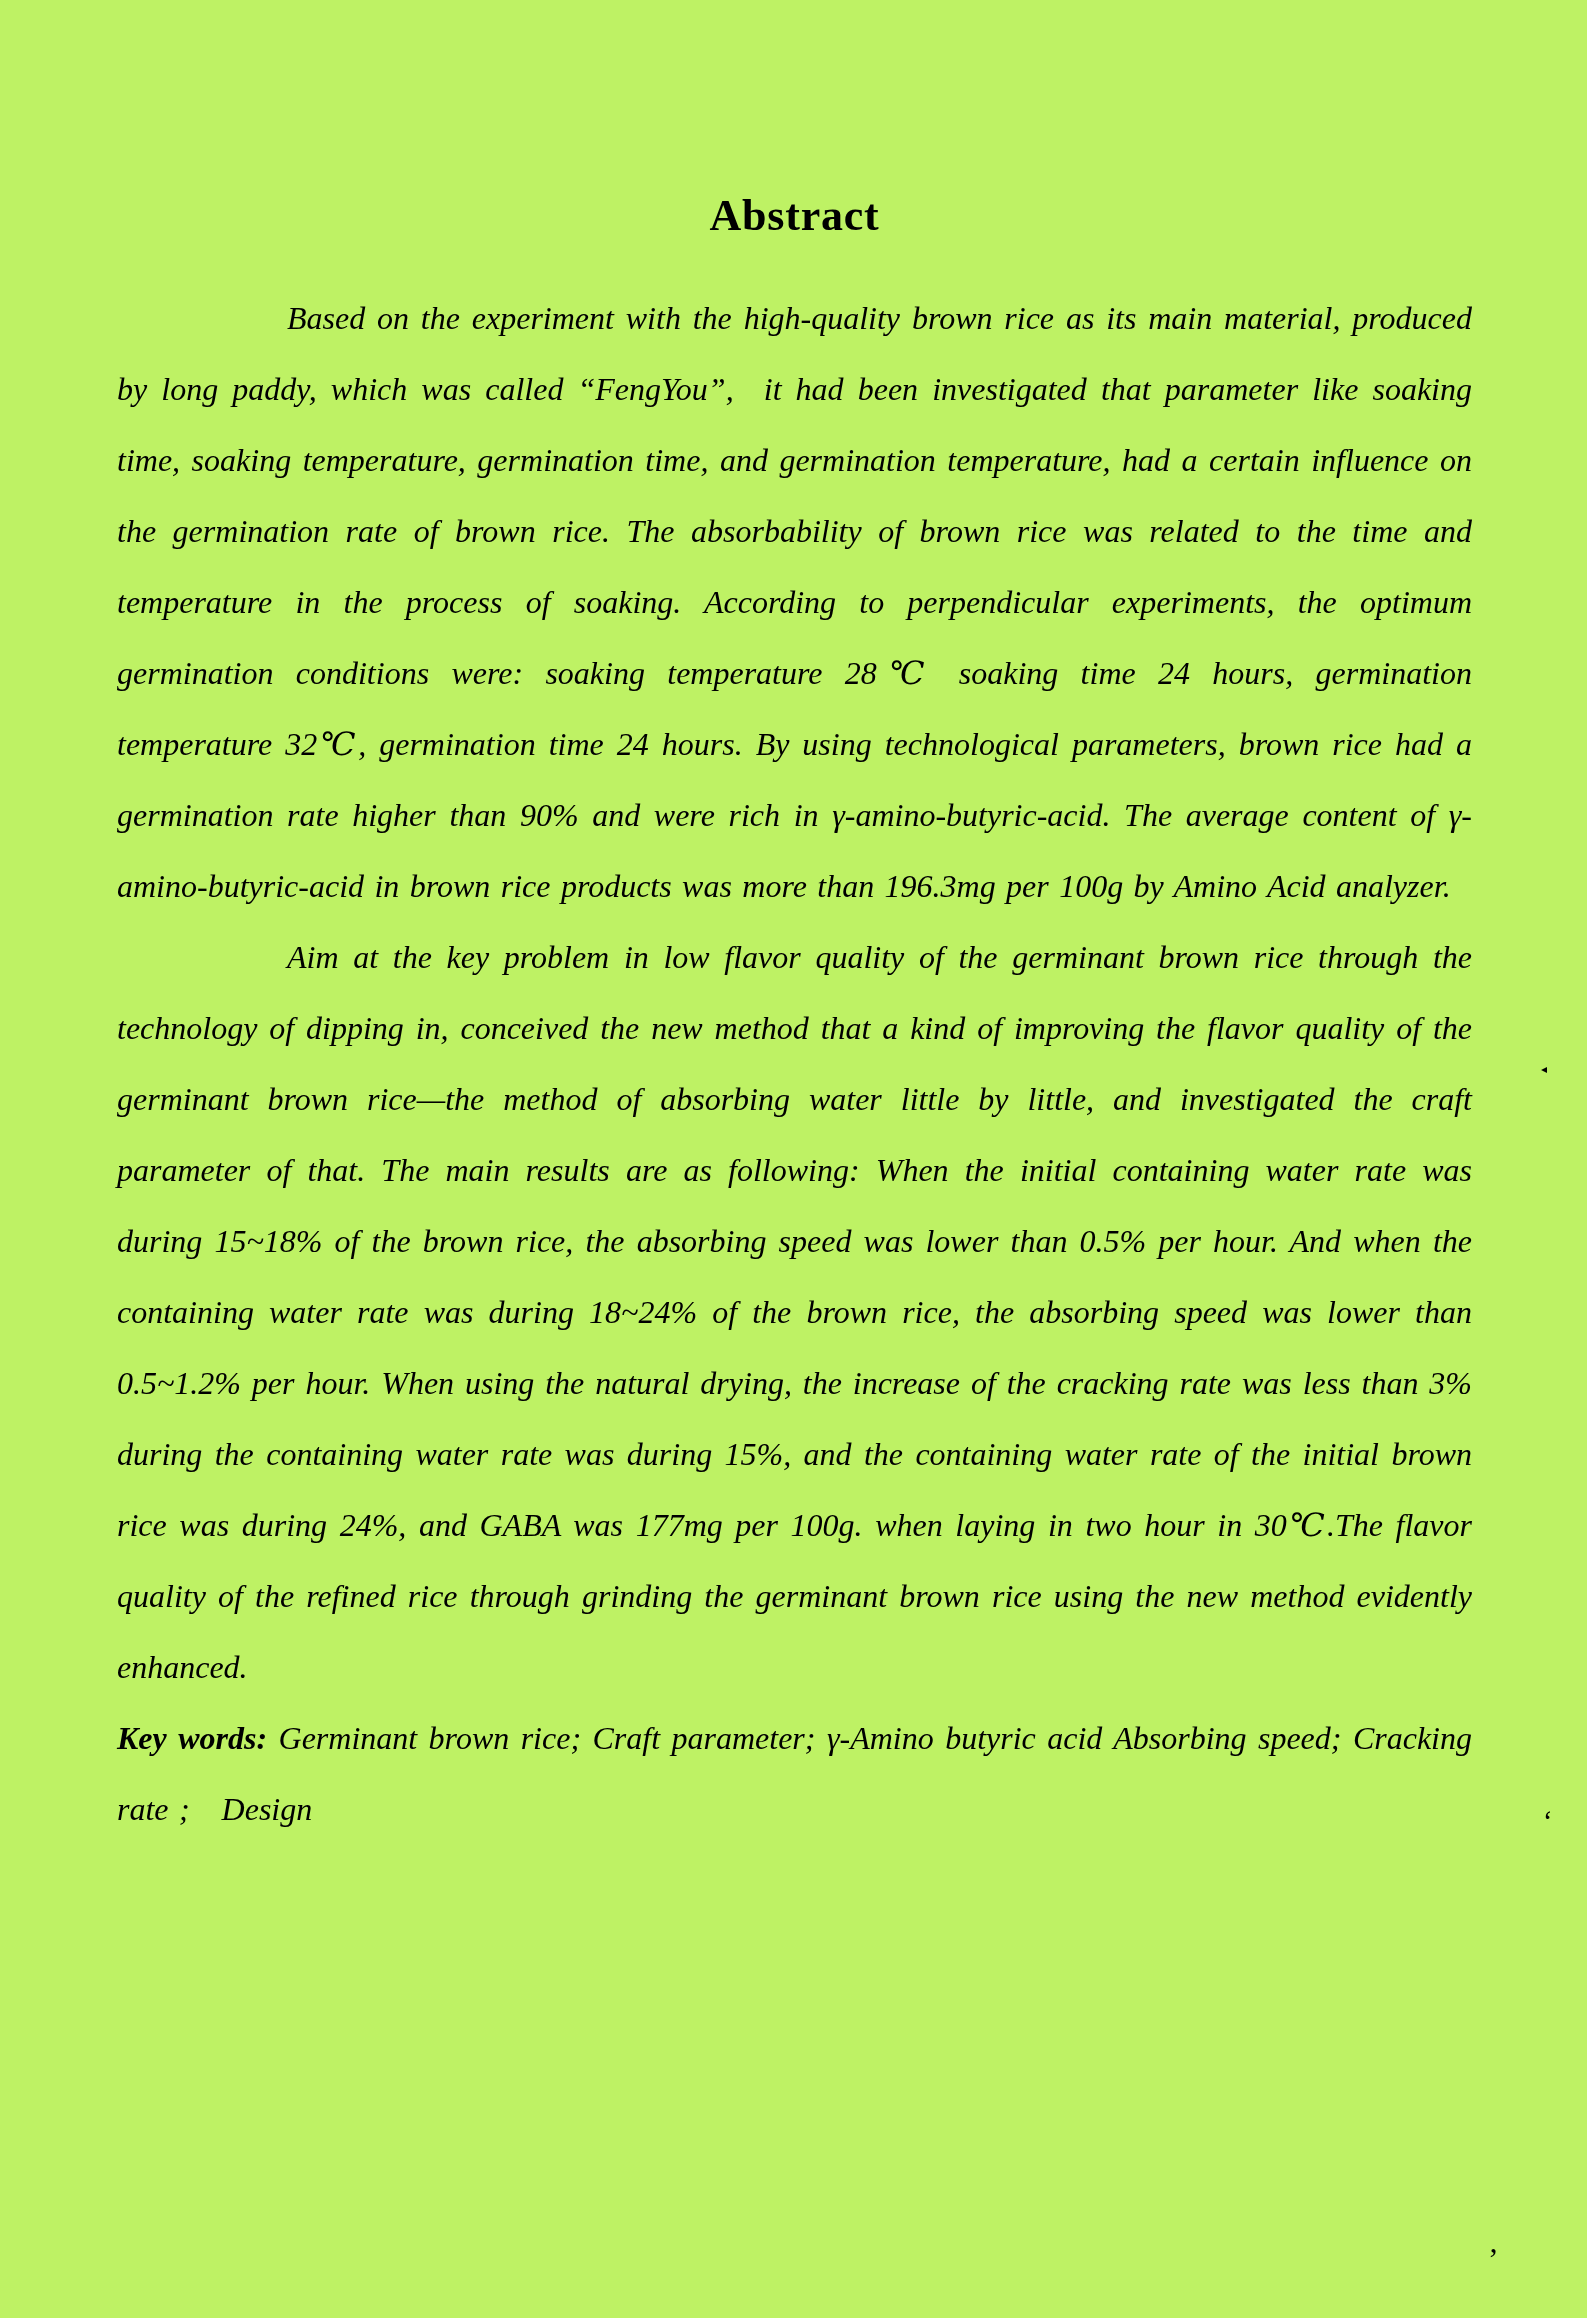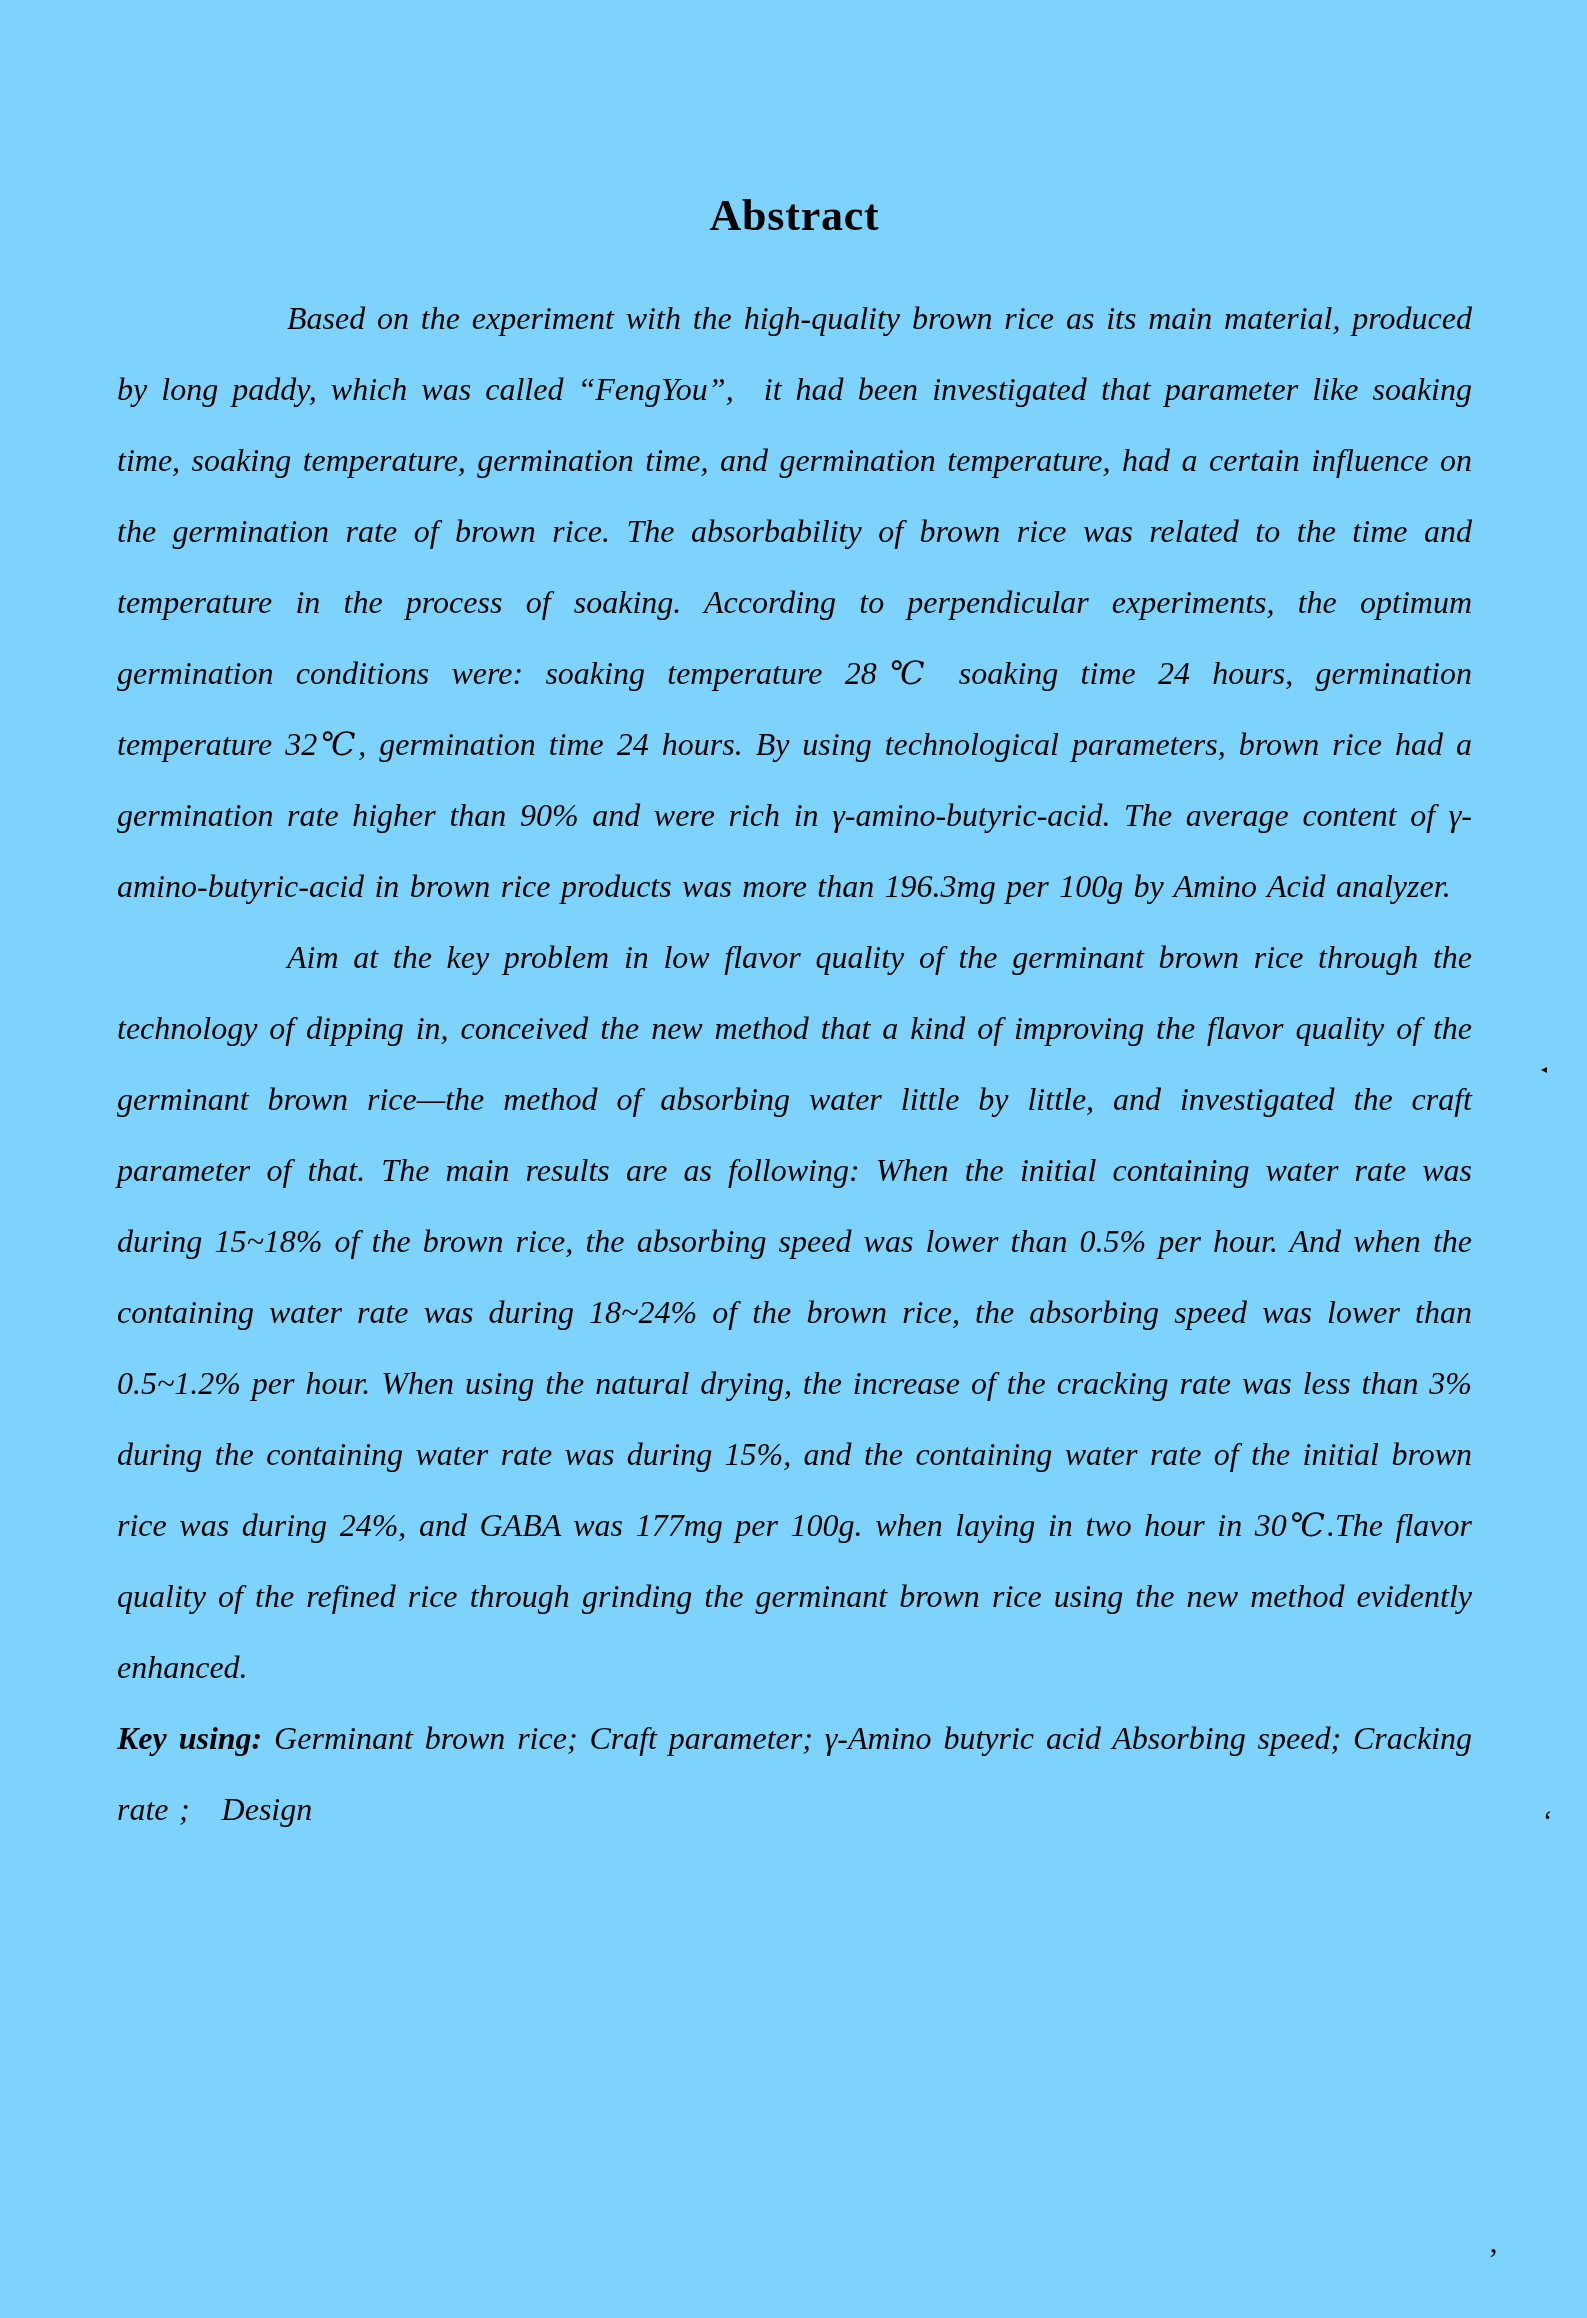--- a/index.html
+++ b/index.html
@@ -5,21 +5,21 @@
   html, body {
     margin: 0;
     padding: 0;
     background: #e8e8e8;
   }
   .page {
     position: relative;
     width: 1588px;
     height: 2319px;
     margin: 0 auto;
-    background: #7dd3fc;
+    background: #bef264;
     color: #000000;
     font-family: "Liberation Serif", "DejaVu Serif", "DejaVu Sans", serif;
     overflow: hidden;
   }
   .title {
     position: absolute;
     top: 192px;
     left: 117px;
     width: 1355px;
     margin: 0;
@@ -67,21 +67,21 @@
 
   <h1 class="title">Abstract</h1>
 
   <div class="content">
 
     <p class="para">Based on the experiment with the high-quality brown rice as its main material, produced by long paddy, which was called “FengYou”,  it had been investigated that parameter like soaking time, soaking temperature, germination time, and germination temperature, had a certain influence on the germination rate of brown rice. The absorbability of brown rice was related to the time and temperature in the process of soaking. According to perpendicular experiments, the optimum germination conditions were: soaking temperature 28℃ soaking time 24 hours, germination temperature 32℃, germination time 24 hours. By using technological parameters, brown rice had a germination rate higher than 90% and were rich in γ-amino-butyric-acid. The average content of γ-amino-butyric-acid in brown rice products was more than 196.3mg per 100g by Amino Acid analyzer.</p>
 
     <p class="para">Aim at the key problem in low flavor quality of the germinant brown rice through the technology of dipping in, conceived the new method that a kind of improving the flavor quality of the germinant brown rice—the method of absorbing water little by little, and investigated the craft parameter of that. The main results are as following: When the initial containing water rate was during 15~18% of the brown rice, the absorbing speed was lower than 0.5% per hour. And when the containing water rate was during 18~24% of the brown rice, the absorbing speed was lower than 0.5~1.2% per hour. When using the natural drying, the increase of the cracking rate was less than 3% during the containing water rate was during 15%, and the containing water rate of the initial brown rice was during 24%, and GABA was 177mg per 100g. when laying in two hour in 30℃.The flavor quality of the refined rice through grinding the germinant brown rice using the new method evidently enhanced.</p>
 
 
-    <p class="para keywords"><span class="kw-label">Key using:</span><span> Germinant brown rice; Craft parameter; γ-Amino butyric acid Absorbing speed; Cracking rate ; Design</span></p>
+    <p class="para keywords"><span class="kw-label">Key words:</span><span> Germinant brown rice; Craft parameter; γ-Amino butyric acid Absorbing speed; Cracking rate ; Design</span></p>
 
   </div>
 
   <span class="artifact a1">◂</span>
 
   <span class="artifact a2">‘</span>
 
   <span class="artifact a3">’</span>
 
 </div>

